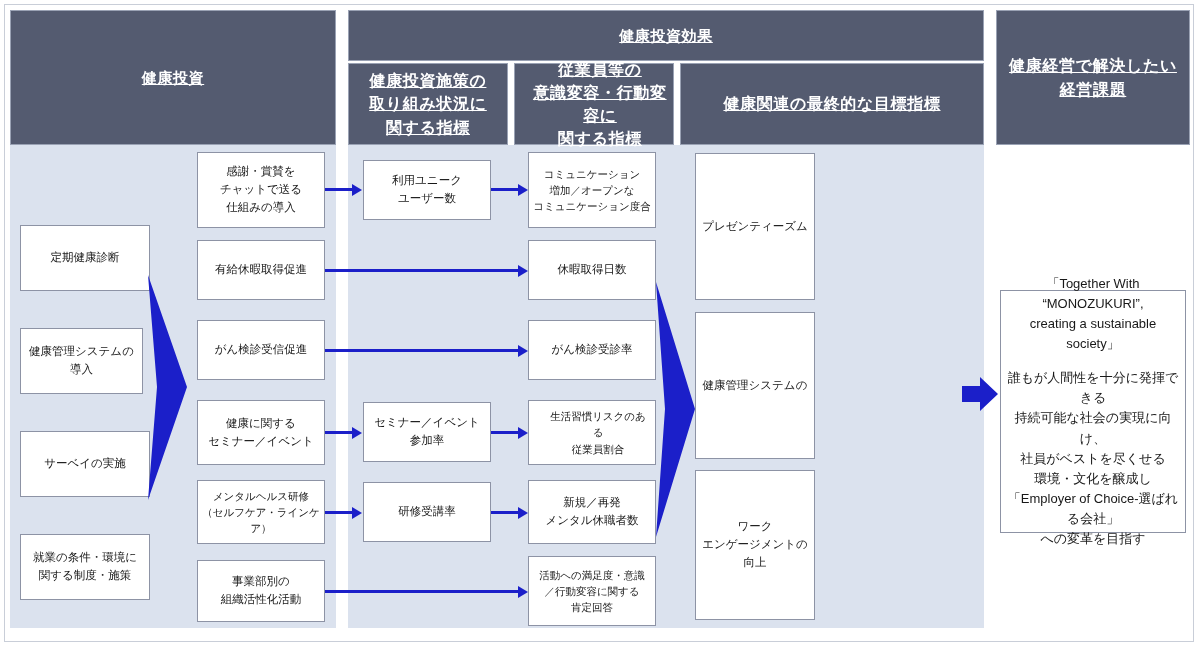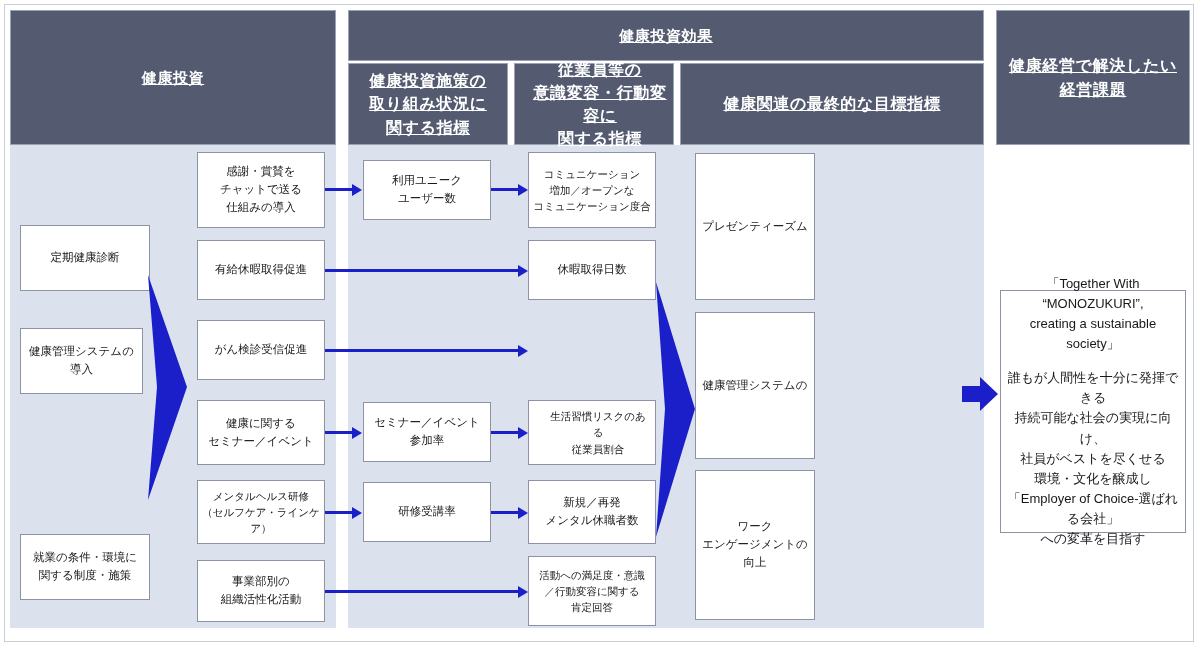--- a/index.html
+++ b/index.html
@@ -134,20 +134,23 @@
 経営課題</span>
   </div>
 
   <div class="box fs-box" style="left:20px;top:225px;width:130px;height:66px;">
     <span class="txt">定期健康診断</span>
   </div>
   <div class="box fs-box" style="left:20px;top:328px;width:123px;height:66px;">
     <span class="txt">健康管理システムの
 導入</span>
   </div>
+  <div class="box fs-box" style="left:20px;top:431px;width:130px;height:66px;">
+    <span class="txt">サーベイの実施</span>
+  </div>
   <div class="box fs-box" style="left:20px;top:534px;width:130px;height:66px;text-align:center;">
     <span class="txt">就業の条件・環境に
 関する制度・施策</span>
   </div>
 
   <div class="chevron" style="left:145px;top:275px;width:42px;height:225px;">
     <svg width="42" height="225" viewBox="0 0 42 225">
       <polygon points="3,0 42,112 3,225 12,112" fill="#1b1fc9"></polygon>
     </svg>
   </div>
@@ -188,20 +191,23 @@
     <span class="txt">研修受講率</span>
   </div>
 
   <div class="box fs-box-sm" style="left:528px;top:152px;width:128px;height:76px;">
     <span class="txt">コミュニケーション
 増加／オープンな
 コミュニケーション度合</span>
   </div>
   <div class="box fs-box" style="left:528px;top:240px;width:128px;height:60px;">
     <span class="txt">休暇取得日数</span>
+  </div>
+  <div class="box fs-box" style="left:528px;top:320px;width:128px;height:60px;">
+    <span class="txt">がん検診受診率</span>
   </div>
   <div class="box fs-box-sm" style="left:528px;top:400px;width:128px;height:65px;padding-left:16px;">
     <span class="txt">生活習慣リスクのある
 従業員割合</span>
   </div>
   <div class="box fs-box-sm" style="left:528px;top:556px;width:128px;height:70px;">
     <span class="txt">活動への満足度・意識
 ／行動変容に関する
 肯定回答</span>
   </div>

